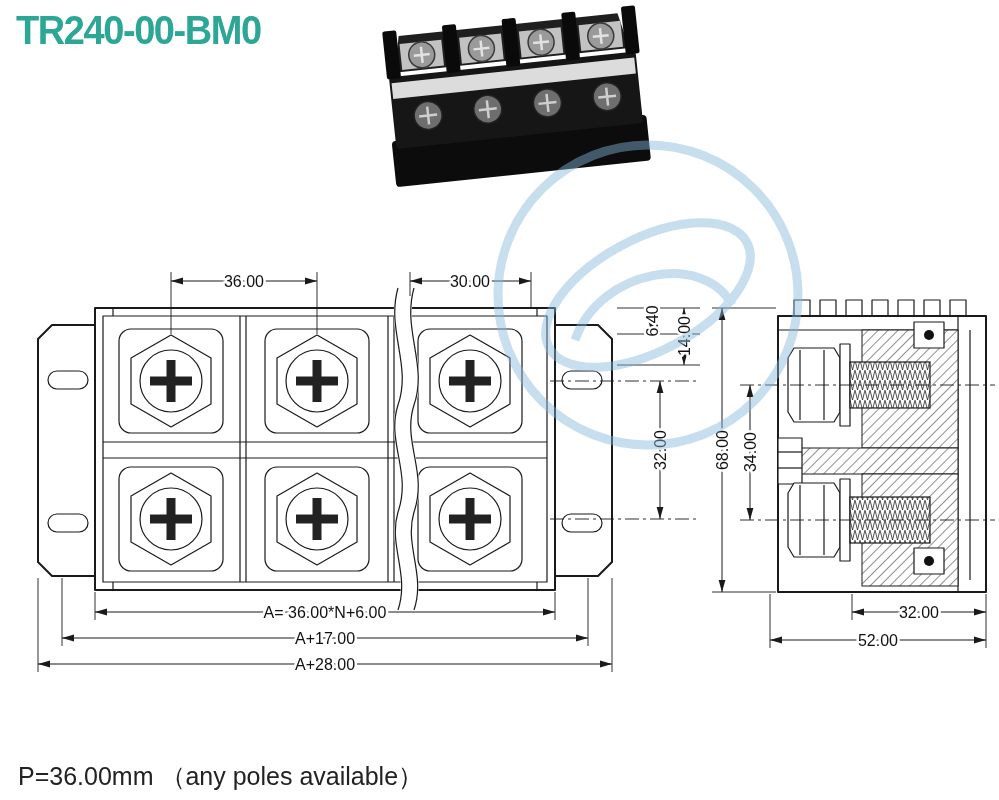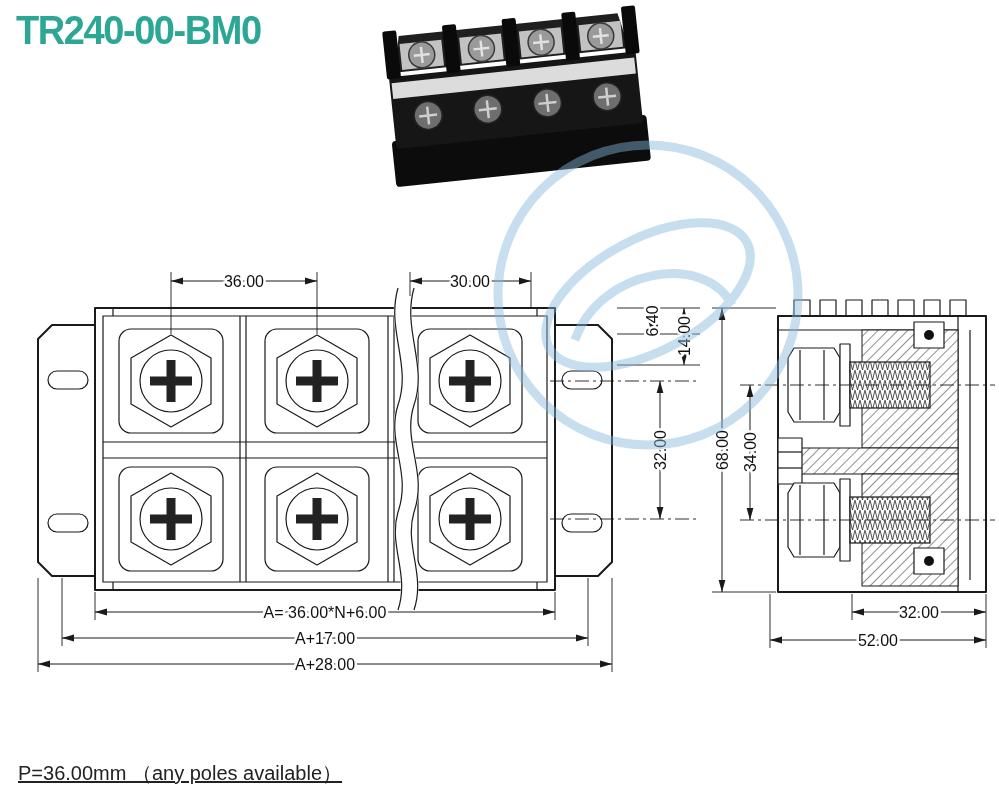--- a/index.html
+++ b/index.html
@@ -7,21 +7,21 @@
     width:999px; height:800px; position:relative; background:#ffffff;
     font-family:"Liberation Sans", sans-serif; overflow:hidden;
   }
   .title {
     position:absolute; left:16px; top:8px;
     font-size:40px; font-weight:bold; letter-spacing:-1.5px;
     color:#2CA795; transform:scaleX(0.95); transform-origin:left top;
   }
   .footer {
     position:absolute; left:18px; top:760px;
-    font-size:20px; color:#222;text-decoration:underline;
+    font-size:25px; color:#222;
   }
   svg.canvas { position:absolute; left:0; top:0; }
   .ln  { fill:#fff; stroke:#1a1a1a; stroke-width:2; stroke-linejoin:round; }
   .ln1 { fill:none; stroke:#1a1a1a; stroke-width:1.2; stroke-linejoin:round; }
   .fillw { fill:#fff; }
   .dim { stroke:#1a1a1a; stroke-width:1; fill:none; }
   .ext { stroke:#1a1a1a; stroke-width:0.9; fill:none; }
   .dashc { stroke:#1a1a1a; stroke-width:0.9; fill:none; stroke-dasharray:14 4 3 4; }
   .cross { fill:#222; stroke:none; }
   .dimtxt {

